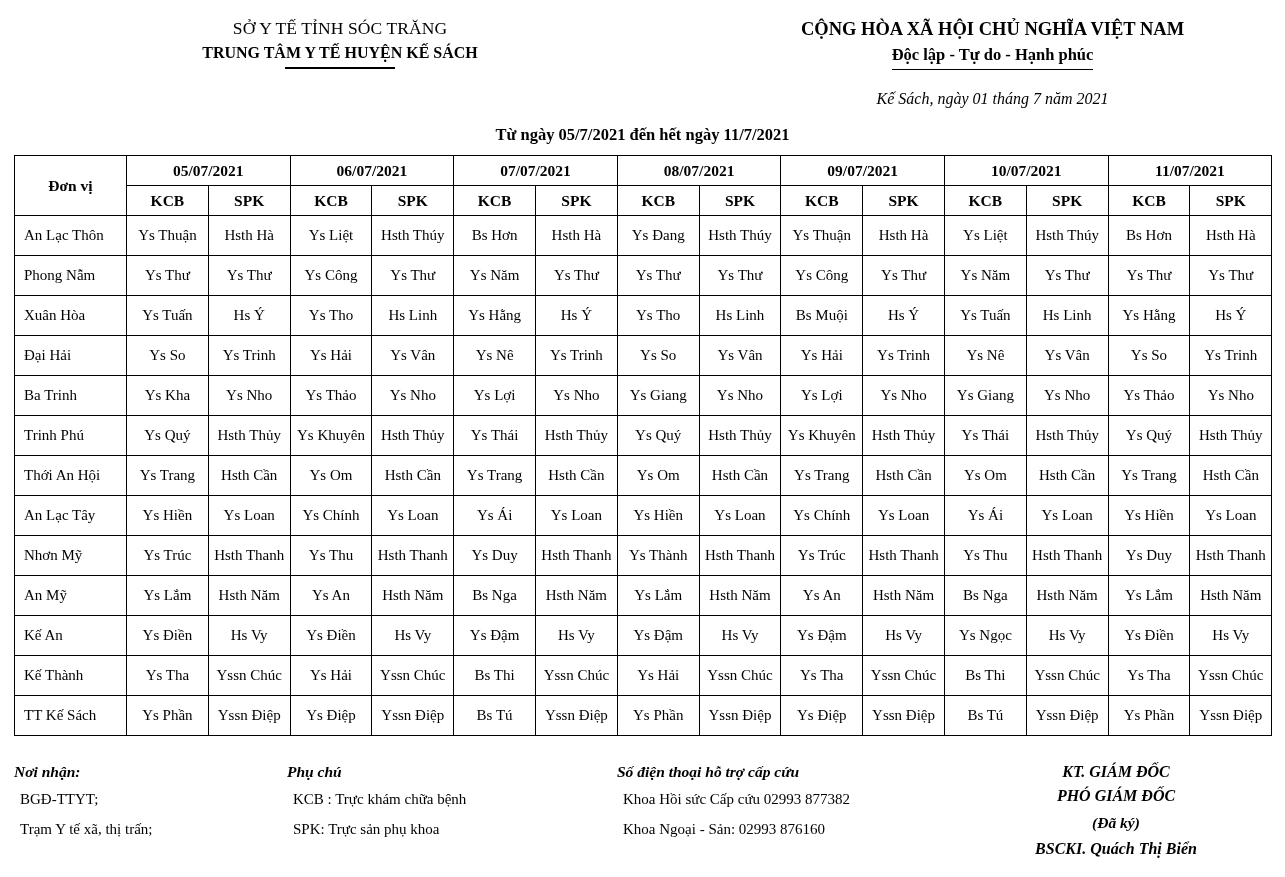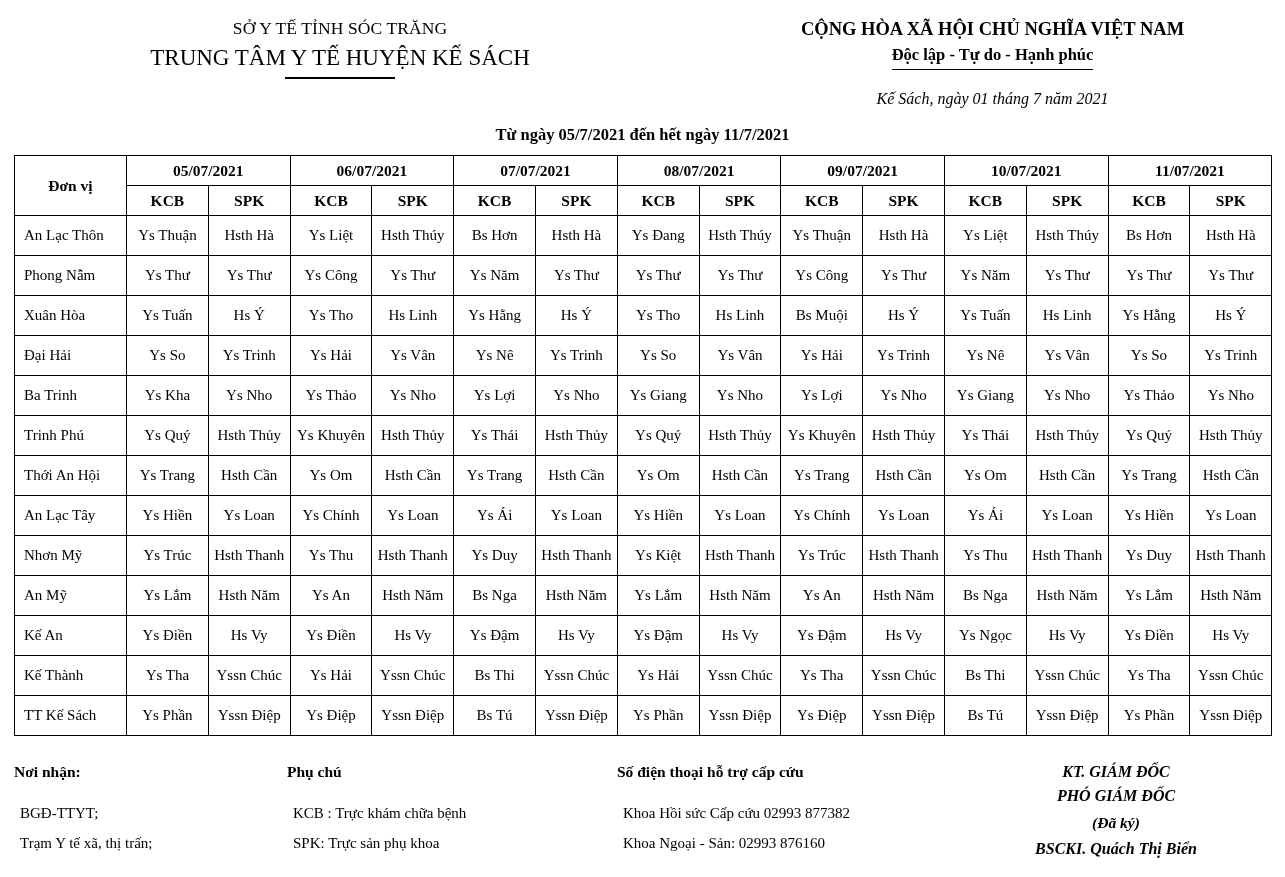--- a/index.html
+++ b/index.html
@@ -35,22 +35,22 @@
     width: 645px;
     text-align: center;
     box-sizing: border-box;
   }
   .org-line1 {
     font-size: 17.5px;
     letter-spacing: 0.1px;
     line-height: 1.45;
   }
   .org-line2 {
-    font-size: 23px;
-    font-weight: normal;
+    font-size: 16px;
+    font-weight: bold;
     line-height: 1.45;
     position: relative;
     display: inline-block;
   }
   .org-line2 .rule {
     display: block;
     border-bottom: 2px solid #000;
     width: 110px;
     margin: 2px auto 0 auto;
   }
@@ -157,21 +157,22 @@
   .foot-col { box-sizing: border-box; }
   .foot-recv { width: 287px; padding-left: 14px; }
   .foot-note { width: 330px; }
   .foot-phone { width: 330px; }
   .foot-sign { width: 338px; text-align: center; }
 
   .foot-title {
     font-size: 15.5px;
     font-weight: bold;
     line-height: 1.5;
-    margin-bottom: 16px;
+    margin-bottom: 2px;
+    font-style: italic;
   }
   .foot-item {
     font-size: 15px;
     line-height: 1.95;
     padding-left: 6px;
   }
   .sign-line {
     font-size: 16px;
     font-weight: bold;
     line-height: 1.5;
@@ -392,21 +393,21 @@
           <td class="name-cell">Ys Loan</td>
         </tr>
         <tr>
           <td class="unit-cell">Nhơn Mỹ</td>
           <td class="name-cell">Ys Trúc</td>
           <td class="name-cell two-line">Hsth Thanh</td>
           <td class="name-cell">Ys Thu</td>
           <td class="name-cell two-line">Hsth Thanh</td>
           <td class="name-cell">Ys Duy</td>
           <td class="name-cell two-line">Hsth Thanh</td>
-          <td class="name-cell">Ys Kiệt</td>
+          <td class="name-cell">Ys Thành</td>
           <td class="name-cell two-line">Hsth Thanh</td>
           <td class="name-cell">Ys Trúc</td>
           <td class="name-cell two-line">Hsth Thanh</td>
           <td class="name-cell">Ys Thu</td>
           <td class="name-cell two-line">Hsth Thanh</td>
           <td class="name-cell">Ys Duy</td>
           <td class="name-cell two-line">Hsth Thanh</td>
         </tr>
         <tr>
           <td class="unit-cell">An Mỹ</td>

